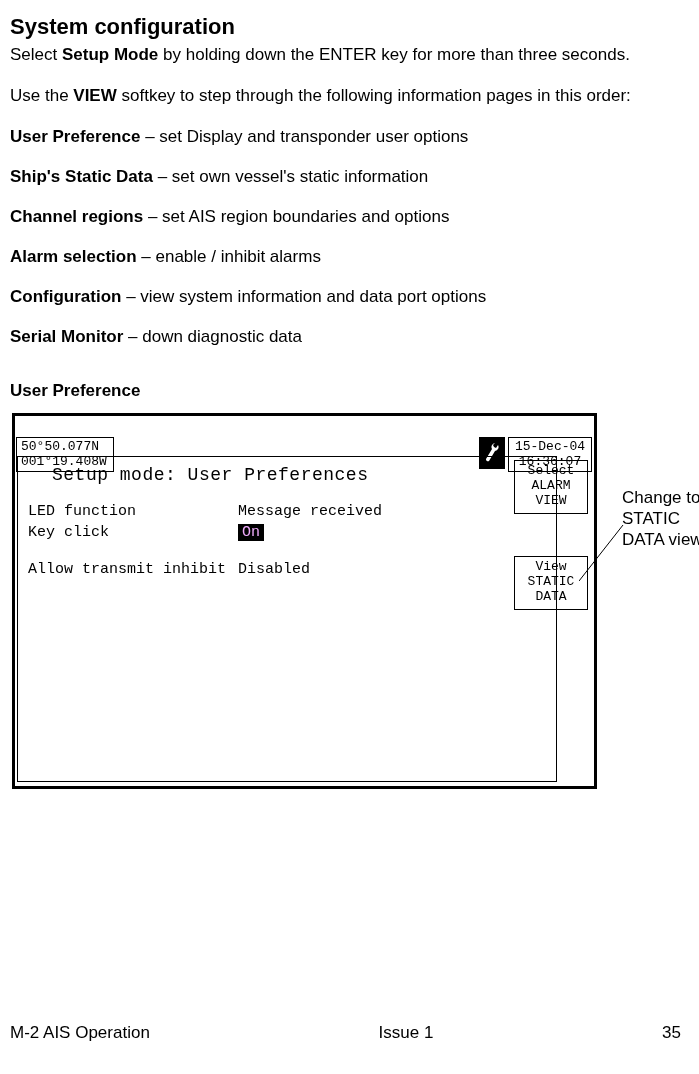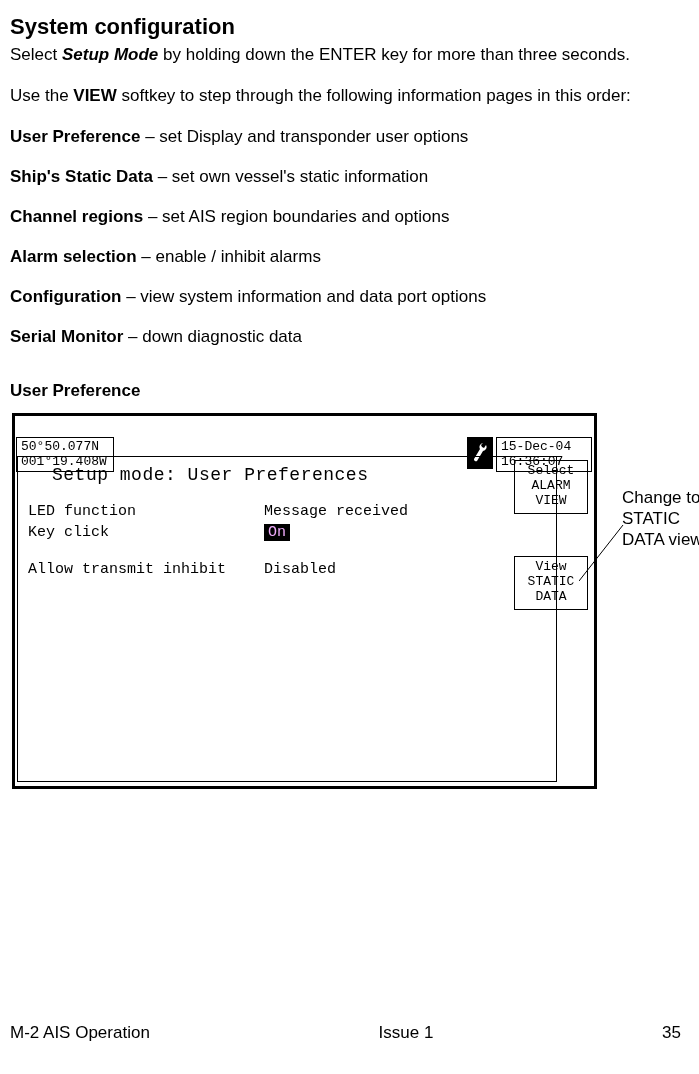--- a/index.html
+++ b/index.html
@@ -9,21 +9,21 @@
       font-family: Arial, Helvetica, sans-serif;
       font-size: 17px;
       color: #000;
       position: relative;
       background: #fff;
     }
     .content { padding: 14px 10px 8px 10px; }
     h1 { font-size: 22px; font-weight: bold; margin-bottom: 4px; }
     .para { margin-bottom: 20px; line-height: 1.25; }
     .list-item { margin-bottom: 20px; }
-    .bi { font-weight: bold; font-style: italic; }
+    .bi { font-weight: bold; }
     .b { font-weight: bold; }
     .subhead { font-weight: bold; margin-top: 34px; margin-bottom: 12px; }
 
     .figure-area {
       position: relative;
       margin-left: 2px;
       width: 680px;
     }
     .device-screen {
       width: 585px;
@@ -55,41 +55,41 @@
       display: flex;
       align-items: center;
       justify-content: center;
     }
     .date-box {
       border: 1.5px solid #000;
       margin: 1px 2px 0 0;
       padding: 1px 4px;
       font-size: 13px;
       line-height: 1.2;
-      width: 96px;
+      width: 84px;
+      text-align: center;
     }
     .main-panel {
       position: absolute;
       left: 2px;
       top: 40px;
       width: 540px;
       height: 326px;
       border: 1.5px solid #000;
       padding: 6px 10px;
     }
     .panel-title {
       font-size: 18px;
       margin: 2px 0 16px 24px;
       letter-spacing: 0.5px;
     }
     .setting-row {
       font-size: 15px;
       line-height: 1.4;
       display: flex;
-      gap: 26px;
     }
     .setting-label { width: 210px; }
     .setting-value {}
     .highlight {
       background: #000;
       color: #f0abfc;
       padding: 0 4px;
     }
     .gap { height: 16px; }
     .softkey {

